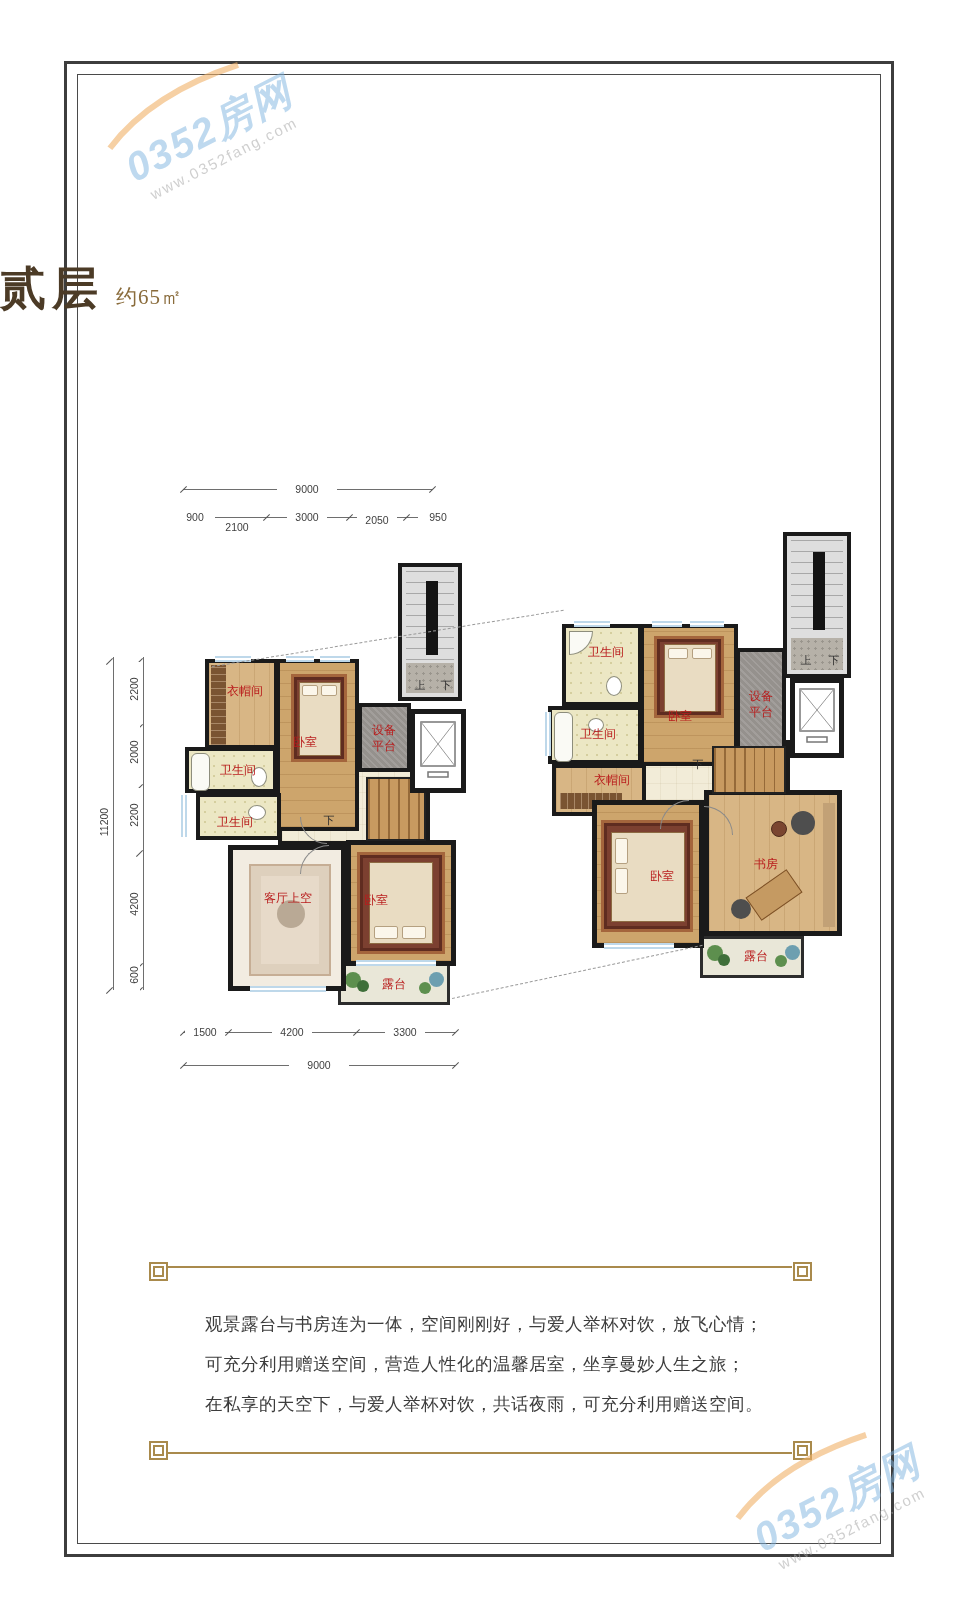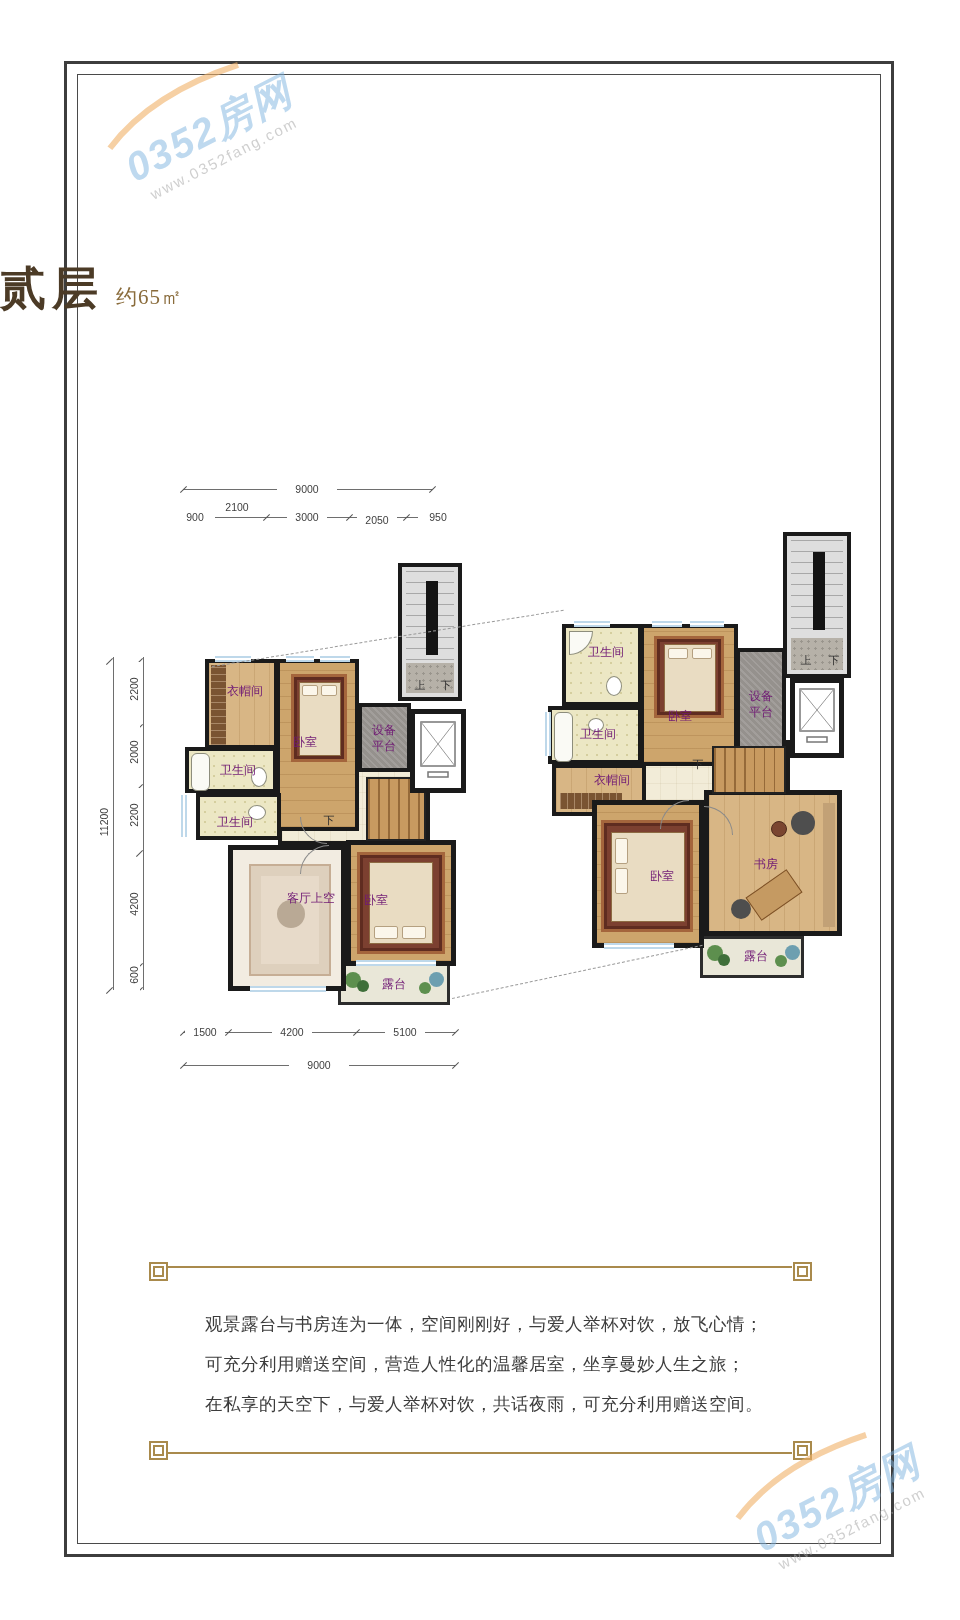--- a/index.html
+++ b/index.html
@@ -27,21 +27,21 @@
   .pale{background:#f2ecd8;background-image:repeating-linear-gradient(0deg,rgba(150,130,80,.09) 0 1px,rgba(0,0,0,0) 1px 16px),repeating-linear-gradient(90deg,rgba(150,130,80,.09) 0 1px,rgba(0,0,0,0) 1px 16px);}
   .paleliv{background:#f2ece1;}
   .grayp{background:#95918d;background-image:repeating-linear-gradient(45deg,rgba(255,255,255,.12) 0 2px,rgba(0,0,0,0) 2px 5px);}
   .stairwell{background:#dedede;}
   .treads{position:absolute;background-image:repeating-linear-gradient(180deg,#a8a8a8 0 1px,rgba(0,0,0,0) 1px 11px);}
   .stairbar{position:absolute;background:#141414;}
   .landing{position:absolute;background:#b6b1a8;background-image:radial-gradient(rgba(80,75,70,.28) 1px,rgba(0,0,0,0) 1.2px);background-size:7px 7px;}
   .stairwood{position:absolute;background:#c89a60;background-image:repeating-linear-gradient(90deg,rgba(100,58,18,.5) 0 1.5px,rgba(0,0,0,0) 1.5px 10px);border:2px solid #222;box-sizing:border-box;}
   .winh{position:absolute;height:6px;background:linear-gradient(#bed8ea 35%,#ffffff 35% 65%,#bed8ea 65%);z-index:5;}
   .winv{position:absolute;width:6px;background:linear-gradient(90deg,#bed8ea 35%,#ffffff 35% 65%,#bed8ea 65%);z-index:5;}
-  .rlabel{position:absolute;font-size:12px;color:#701a75;transform:translate(-50%,-50%);white-space:nowrap;z-index:7;}
+  .rlabel{position:absolute;font-size:12px;color:#b91c1c;transform:translate(-50%,-50%);white-space:nowrap;z-index:7;}
   .slabel{position:absolute;font-size:11px;color:#2e2e2e;transform:translate(-50%,-50%);white-space:nowrap;z-index:7;}
   .rug{position:absolute;background:#7c4030;box-shadow:inset 0 0 0 3px #a4653c,inset 0 0 0 6px #5f2c20;z-index:2;}
   .bed{position:absolute;background:#e9dcc2;border:1px solid #8d6a42;z-index:3;}
   .pillow{position:absolute;background:#fbf6ea;border:1px solid #b5a080;border-radius:2px;z-index:4;}
   .wardrobe{position:absolute;background:#7a5432;background-image:repeating-linear-gradient(0deg,rgba(255,230,200,.35) 0 1px,rgba(0,0,0,0) 1px 7px);z-index:2;}
   .wardrobeh{position:absolute;background:#7a5432;background-image:repeating-linear-gradient(90deg,rgba(255,230,200,.35) 0 1px,rgba(0,0,0,0) 1px 7px);z-index:2;}
   .plant{position:absolute;border-radius:50%;z-index:5;}
   .dash{position:absolute;height:0;border-top:1.5px dashed #9a9a9a;transform-origin:0 0;z-index:8;}
   .goldline{position:absolute;height:2px;background:#a98a4c;}
   .gk{position:absolute;width:15px;height:15px;border:2px solid #a98a4c;}
@@ -96,21 +96,21 @@
   <div class="abs dim-label" style="left:277px;top:483px;width:60px;">9000</div>
 
   <div class="abs dl" style="left:183px;top:517px;width:249px;height:1px;"></div>
   <span class="tick" style="left:183px;top:513px;"></span>
     <span class="tick" style="left:208px;top:513px;"></span>
   <span class="tick" style="left:266px;top:513px;"></span>
     <span class="tick" style="left:349px;top:513px;"></span>
   <span class="tick" style="left:406px;top:513px;"></span>
     <span class="tick" style="left:432px;top:513px;"></span>
   <div class="abs dim-label" style="left:175px;top:511px;width:40px;">900</div>
-  <div class="abs dim-label" style="left:217px;top:501px;width:40px;">2100</div>
+  <div class="abs dim-label" style="left:217px;top:521px;width:40px;">2100</div>
   <div class="abs dim-label" style="left:287px;top:511px;width:40px;">3000</div>
   <div class="abs dim-label" style="left:357px;top:514px;width:40px;">2050</div>
   <div class="abs dim-label" style="left:418px;top:511px;width:40px;">950</div>
 
   <div class="abs dl" style="left:113px;top:657px;width:1px;height:333px;"></div>
   <span class="tick" style="left:109px;top:657px;"></span>
     <span class="tick" style="left:109px;top:986px;"></span>
   <div class="abs dim-label vdim" style="left:77px;top:816px;width:54px;">11200</div>
 
   <div class="abs dl" style="left:143px;top:657px;width:1px;height:333px;"></div>
@@ -126,21 +126,21 @@
   <div class="abs dim-label vdim" style="left:107px;top:898px;width:54px;">4200</div>
   <div class="abs dim-label vdim" style="left:107px;top:969px;width:54px;">600</div>
 
   <div class="abs dl" style="left:183px;top:1032px;width:272px;height:1px;"></div>
   <span class="tick" style="left:183px;top:1028px;"></span>
     <span class="tick" style="left:228px;top:1028px;"></span>
   <span class="tick" style="left:356px;top:1028px;"></span>
     <span class="tick" style="left:455px;top:1028px;"></span>
   <div class="abs dim-label" style="left:185px;top:1026px;width:40px;">1500</div>
   <div class="abs dim-label" style="left:272px;top:1026px;width:40px;">4200</div>
-  <div class="abs dim-label" style="left:385px;top:1026px;width:40px;">5100</div>
+  <div class="abs dim-label" style="left:385px;top:1026px;width:40px;">3300</div>
 
   <div class="abs dl" style="left:183px;top:1065px;width:272px;height:1px;"></div>
   <span class="tick" style="left:183px;top:1061px;"></span>
     <span class="tick" style="left:455px;top:1061px;"></span>
   <div class="abs dim-label" style="left:289px;top:1059px;width:60px;">9000</div>
 </div>
 
 <div>
 
   <div class="abs room stairwell" style="left:398px;top:563px;width:64px;height:138px;z-index:1;">
@@ -188,21 +188,21 @@
   <div class="abs room tile" style="left:196px;top:793px;width:85px;height:47px;z-index:1;">
     <div class="toilet" style="left:48px;top:8px;width:16px;height:13px;"></div>
   </div>
   <div class="winv" style="left:181px;top:795px;height:42px;"></div>
   <span class="rlabel" style="left:235px;top:822px;">卫生间</span>
 
   <div class="abs room b5 paleliv" style="left:228px;top:845px;width:118px;height:146px;z-index:1;">
     <div class="rugliv" style="left:16px;top:14px;width:82px;height:112px;"></div>
     <div class="chair" style="left:44px;top:50px;width:28px;height:28px;background:#b9a995;"></div>
   </div>
-  <span class="rlabel" style="left:288px;top:898px;margin-left:23px;">客厅上空</span>
+  <span class="rlabel" style="left:288px;top:898px;">客厅上空</span>
 
   <div class="abs room b5 wood" style="left:346px;top:840px;width:110px;height:126px;z-index:1;"></div>
   <div class="rug" style="left:357px;top:852px;width:88px;height:102px;"></div>
   <div class="bed" style="left:369px;top:862px;width:62px;height:80px;"></div>
   <div class="pillow" style="left:374px;top:926px;width:22px;height:11px;"></div>
   <div class="pillow" style="left:402px;top:926px;width:22px;height:11px;"></div>
   <span class="rlabel" style="left:376px;top:900px;">卧室</span>
 
   <div class="abs room b3" style="left:338px;top:963px;width:112px;height:42px;background:#e9e7d8;z-index:0;">
     <div class="plant" style="left:4px;top:6px;width:16px;height:16px;background:#5d8f4e;"></div>

